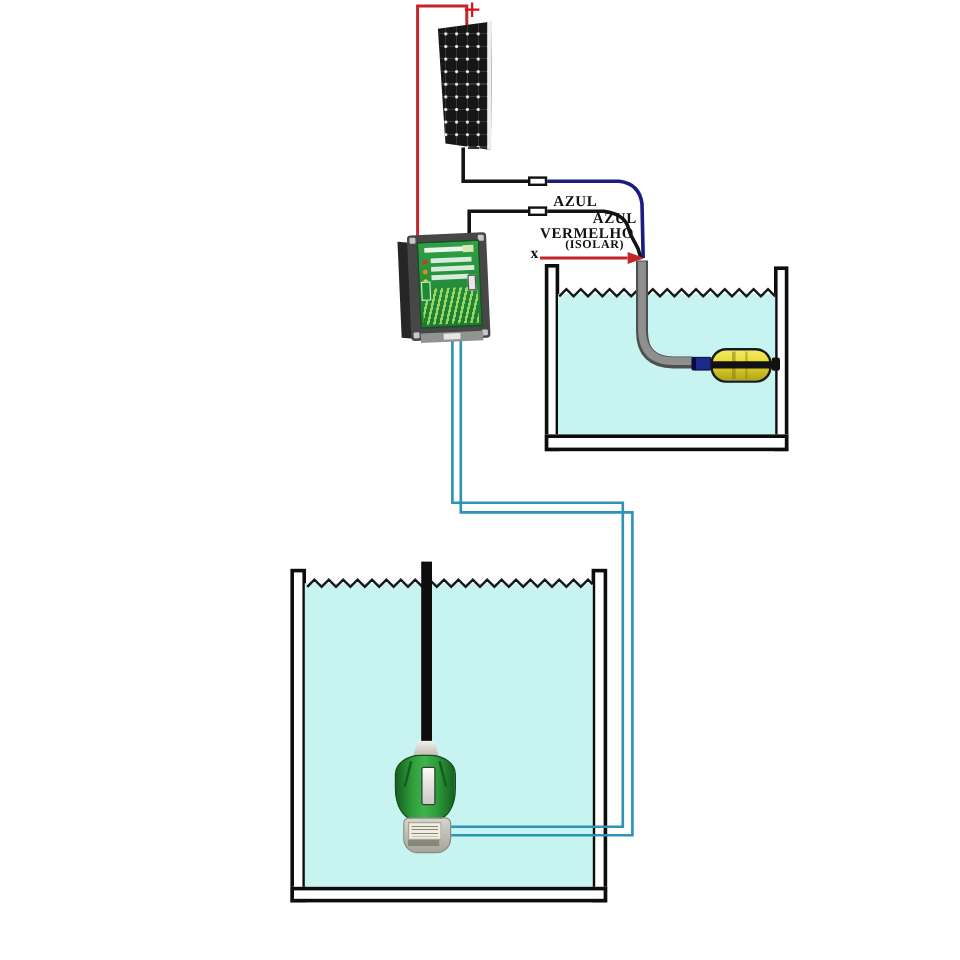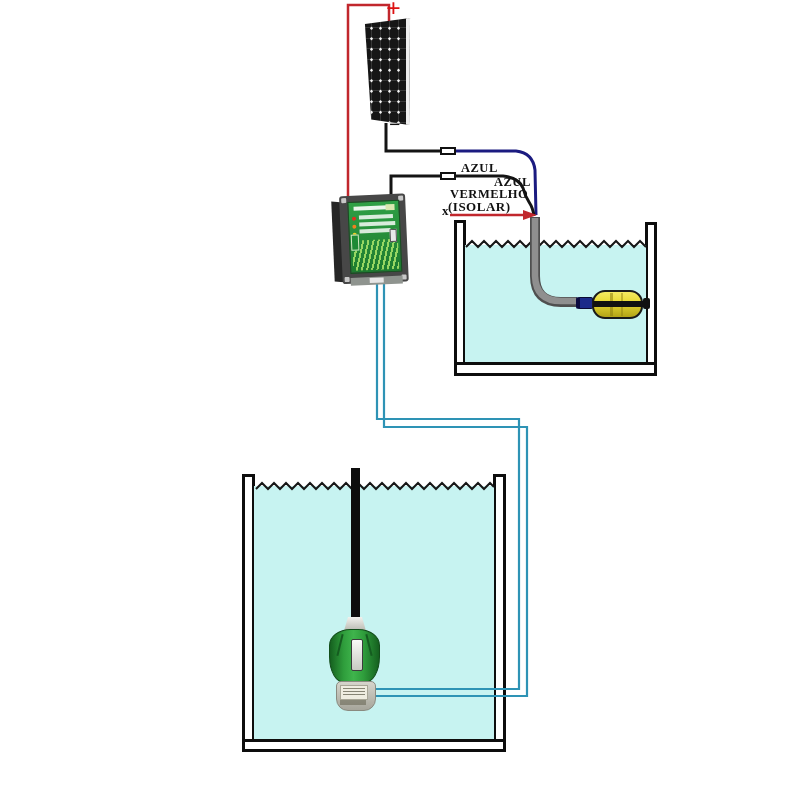--- a/index.html
+++ b/index.html
@@ -174,16 +174,16 @@
   <div id="float-nub"></div>
 
   <div class="connector" style="left:440px;top:147px;"></div>
   <div class="connector" style="left:440px;top:172px;"></div>
 
   <div class="lbl" style="left:386px;top:-6px;font-size:26px;color:var(--label-red);">+</div>
   <div class="lbl" style="left:389px;top:113px;font-size:20px;">−</div>
   <div class="lbl" style="left:494px;top:135px;font-size:12.5px;margin-top:40px;">AZUL</div>
   <div class="lbl" style="left:461px;top:161px;font-size:12.5px;">AZUL</div>
   <div class="lbl" style="left:450px;top:187px;font-size:12.5px;">VERMELHO</div>
-  <div class="lbl" style="left:448px;top:199px;font-size:13px;">(ISOLAR)</div>
+  <div class="lbl" style="left:471px;top:199px;font-size:10px;">(ISOLAR)</div>
   <div class="lbl" style="left:442px;top:203px;font-size:13px;">x</div>
 
 </div>
 
 </body></html>

